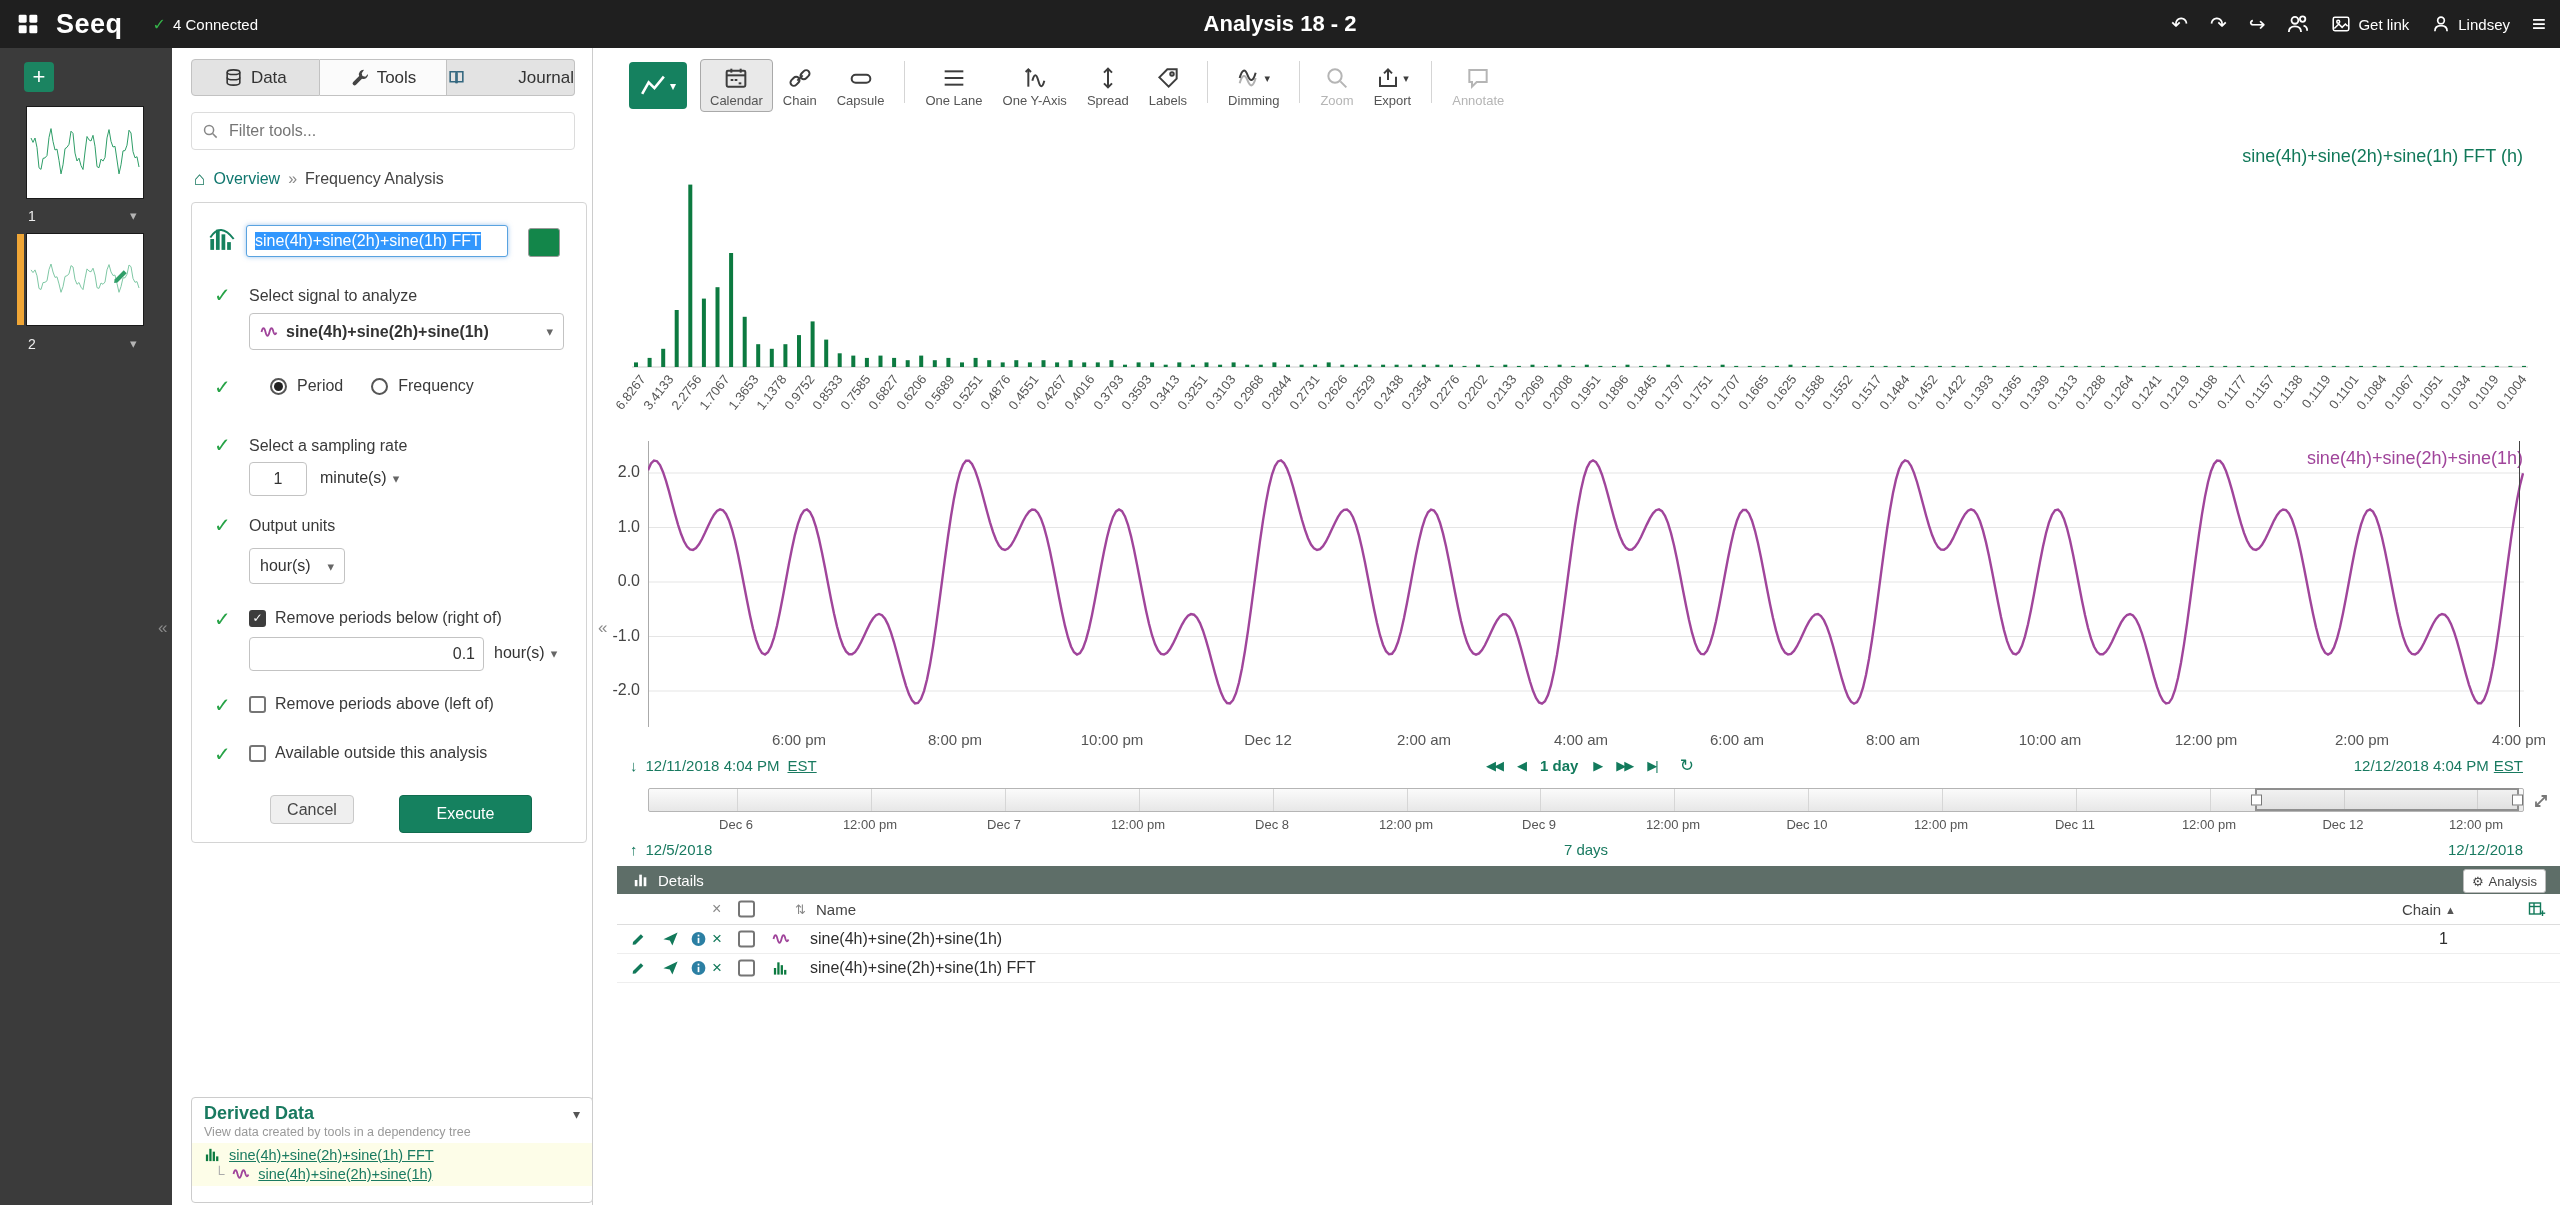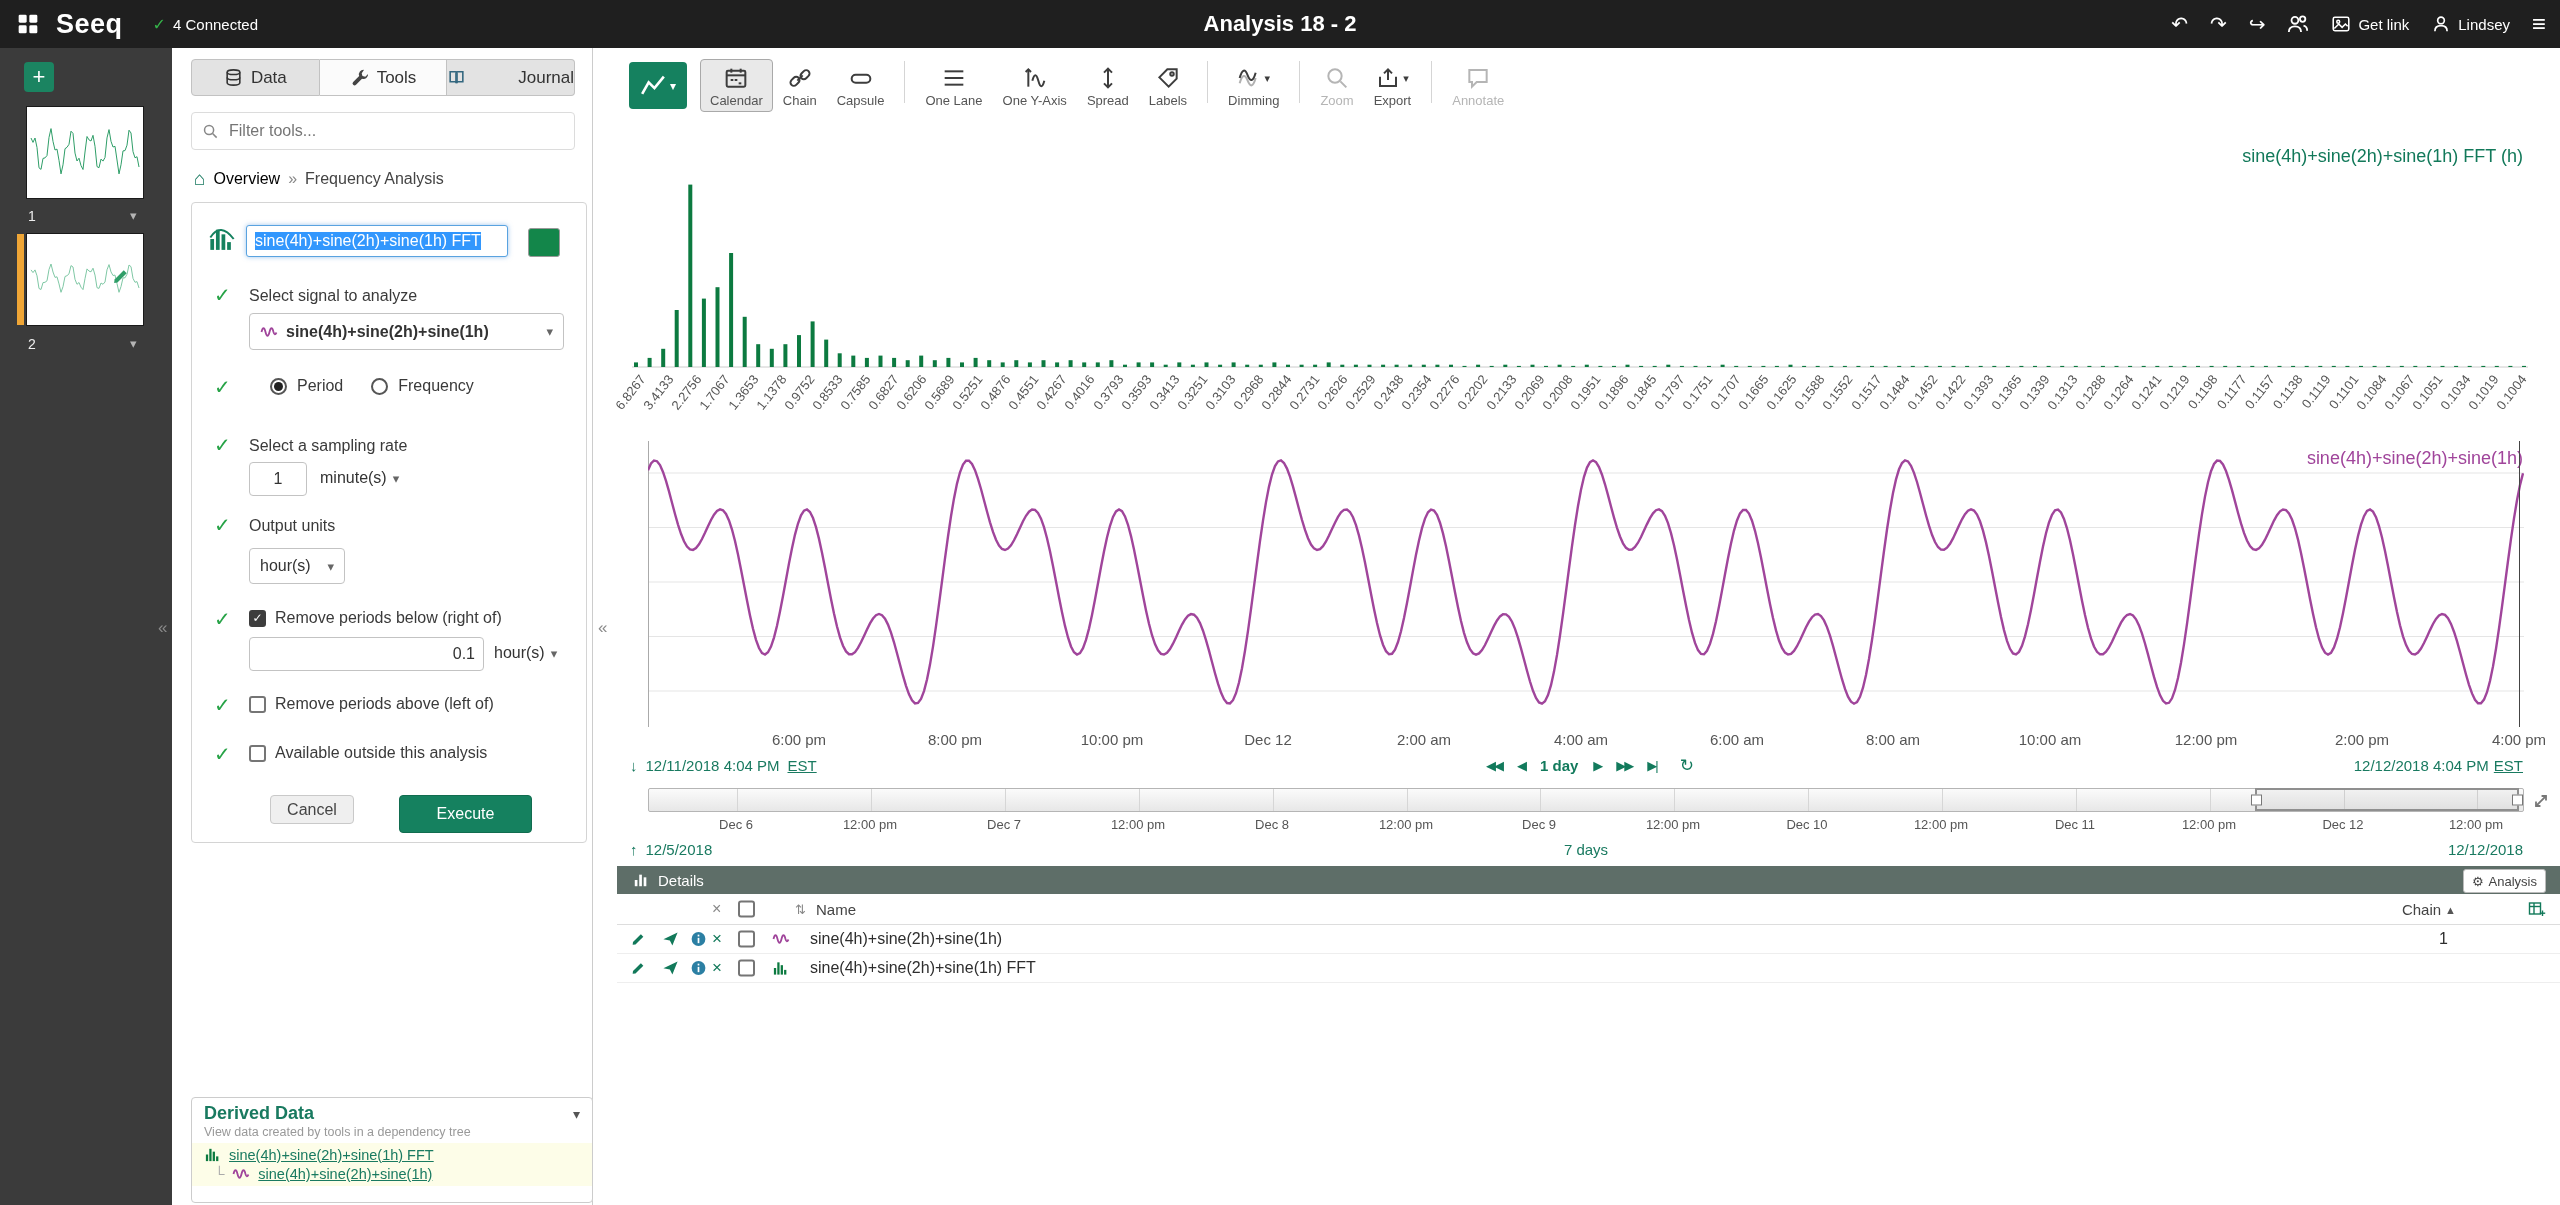--- a/index.html
+++ b/index.html
@@ -32,21 +32,21 @@
        border:1px solid #c2c2c2;border-left-width:0;color:#333;cursor:pointer;box-sizing:border-box;}
   .tab:first-child{border-left-width:1px;border-radius:4px 0 0 4px;}
   .tab:last-child{border-radius:0 4px 4px 0;justify-content:space-between;}
   .tab.active{background:#fbfbfb;text-align:right;}
   .tab .ig{width:19px;height:19px;}
   .filter{position:absolute;left:19px;top:64px;width:384px;height:38px;border:1px solid #dcdcdc;border-radius:4px;
           display:flex;align-items:center;padding:0 10px;gap:8px;box-sizing:border-box;}
   .filter input{border:none;outline:none;flex:1;font-size:16px;color:#555;font-family:inherit;background:transparent;}
   .crumb{position:absolute;left:22px;top:120px;font-size:16px;display:flex;gap:8px;align-items:center;}
   .crumb .home{color:#197a60;font-size:19px;}
-  .crumb a{color:#000000;text-decoration:none;cursor:pointer;}
+  .crumb a{color:#0f766e;text-decoration:none;cursor:pointer;}
   .crumb .sep{color:#888;}
   .crumb .cur{color:#444;}
   .form{position:absolute;left:19px;top:154px;width:396px;height:641px;border:1px solid #d4d4d4;border-radius:4px;box-sizing:border-box;}
   .f-tool-icon{position:absolute;left:16px;top:22px;}
   .name-box{position:absolute;left:54px;top:22px;width:262px;height:32px;border:1px solid #59a3e0;border-radius:3px;
             box-shadow:0 0 5px rgba(80,150,220,.55);display:flex;align-items:center;padding:0 8px;font-size:16px;box-sizing:border-box;background:#fff;}
   .name-box .sel{background:#3297fd;color:#fff;white-space:nowrap;overflow:hidden;}
   .swatch{position:absolute;left:336px;top:25px;width:30px;height:27px;background:#13864a;border:1px solid #999;border-radius:3px;cursor:pointer;}
   .check{position:absolute;left:22px;color:#27a347;font-weight:700;font-size:20px;}
   .f-label{position:absolute;left:57px;font-size:16px;color:#3a3a3a;}
@@ -738,20 +738,27 @@
       <span style="right:210.4px">0.1101</span>
       <span style="right:182.4px">0.1084</span>
       <span style="right:154.3px">0.1067</span>
       <span style="right:126.2px">0.1051</span>
       <span style="right:98.1px">0.1034</span>
       <span style="right:70.1px">0.1019</span>
       <span style="right:42.0px">0.1004</span>
     </div>
 
   <div id="sine-title">sine(4h)+sine(2h)+sine(1h)</div>
+  <div id="sine-ylabels">
+      <span style="top:463px">2.0</span>
+      <span style="top:518px">1.0</span>
+      <span style="top:572px">0.0</span>
+      <span style="top:627px">-1.0</span>
+      <span style="top:681px">-2.0</span>
+    </div>
   <svg id="sine-svg" width="1876" height="286" viewBox="0 0 1876 286">
       <line x1="0" y1="32" x2="1876" y2="32" stroke="#e5e5e5" stroke-width="1"></line>
       <line x1="0" y1="86.5" x2="1876" y2="86.5" stroke="#e5e5e5" stroke-width="1"></line>
       <line x1="0" y1="141" x2="1876" y2="141" stroke="#e5e5e5" stroke-width="1"></line>
       <line x1="0" y1="195.5" x2="1876" y2="195.5" stroke="#e5e5e5" stroke-width="1"></line>
       <line x1="0" y1="250" x2="1876" y2="250" stroke="#e5e5e5" stroke-width="1"></line>
       <line x1="0.5" y1="0" x2="0.5" y2="286" stroke="#aaaaaa" stroke-width="1"></line>
       <path d="M0 29.2 L3 22.5 L6 19.5 L9 20.2 L12 24.1 L15 30.9 L18 39.9 L21 50.4 L24 61.7 L27 73.0 L30 83.6 L33 92.8 L36 100.3 L39 105.5 L42 108.4 L45 108.9 L48 107.1 L51 103.3 L54 98.0 L57 91.8 L60 85.2 L63 79.0 L66 73.7 L69 70.0 L72 68.4 L75 69.3 L78 73.0 L81 79.4 L84 88.5 L87 100.0 L90 113.5 L93 128.4 L96 144.0 L99 159.6 L102 174.4 L105 187.7 L108 198.8 L111 207.0 L114 212.0 L117 213.5 L120 211.3 L123 205.6 L126 196.6 L129 184.7 L132 170.6 L135 155.0 L138 138.7 L141 122.4 L144 107.2 L147 93.6 L150 82.5 L153 74.4 L156 69.7 L159 68.5 L162 71.0 L165 77.0 L168 86.1 L171 97.9 L174 111.7 L177 126.8 L180 142.5 L183 158.0 L186 172.5 L189 185.5 L192 196.4 L195 204.7 L198 210.4 L201 213.2 L204 213.3 L207 211.1 L210 206.9 L213 201.3 L216 194.9 L219 188.4 L222 182.4 L225 177.5 L228 174.2 L231 173.0 L234 174.2 L237 177.7 L240 183.6 L243 191.6 L246 201.3 L249 212.2 L252 223.5 L255 234.7 L258 244.8 L261 253.3 L264 259.3 L267 262.4 L270 262.0 L273 258.0 L276 250.1 L279 238.6 L282 223.6 L285 205.6 L288 185.2 L291 163.2 L294 140.3 L297 117.4 L300 95.5 L303 75.2 L306 57.4 L309 42.6 L312 31.3 L315 23.6 L318 19.8 L321 19.7 L324 23.0 L327 29.2 L330 37.8 L333 48.0 L336 59.2 L339 70.5 L342 81.3 L345 90.9 L348 98.8 L351 104.6 L354 108.0 L357 109.0 L360 107.6 L363 104.3 L366 99.3 L369 93.2 L372 86.7 L375 80.3 L378 74.8 L381 70.7 L384 68.6 L387 68.9 L390 71.9 L393 77.7 L396 86.2 L399 97.2 L402 110.3 L405 125.0 L408 140.5 L411 156.2 L414 171.2 L417 184.9 L420 196.5 L423 205.5 L426 211.2 L429 213.5 L432 212.1 L435 207.2 L438 198.9 L441 187.6 L444 173.9 L447 158.6 L450 142.3 L453 126.0 L456 110.4 L459 96.5 L462 84.8 L465 75.9 L468 70.4 L471 68.5 L474 70.2 L477 75.4 L480 83.8 L483 95.1 L486 108.5 L489 123.4 L492 139.0 L495 154.6 L498 169.4 L501 182.8 L504 194.2 L507 203.1 L510 209.3 L513 212.8 L516 213.5 L519 211.8 L522 208.0 L525 202.7 L528 196.4 L531 189.8 L534 183.6 L537 178.4 L540 174.8 L543 173.1 L546 173.7 L549 176.7 L552 182.1 L555 189.7 L558 199.1 L561 209.7 L564 221.0 L567 232.3 L570 242.7 L573 251.6 L576 258.2 L579 262.0 L582 262.4 L585 259.2 L588 252.2 L591 241.5 L594 227.2 L597 209.8 L600 189.9 L603 168.2 L606 145.4 L609 122.5 L612 100.2 L615 79.6 L618 61.1 L621 45.6 L624 33.5 L627 25.0 L630 20.4 L633 19.4 L636 22.0 L639 27.6 L642 35.7 L645 45.6 L648 56.6 L651 68.0 L654 79.0 L657 88.9 L660 97.2 L663 103.5 L666 107.4 L669 109.0 L672 108.1 L675 105.2 L678 100.5 L681 94.6 L684 88.1 L687 81.7 L690 75.9 L693 71.4 L696 68.9 L699 68.6 L702 71.0 L705 76.2 L708 84.1 L711 94.6 L714 107.3 L717 121.6 L720 137.0 L723 152.7 L726 168.0 L729 182.0 L732 194.2 L735 203.7 L738 210.2 L741 213.3 L744 212.8 L747 208.6 L750 201.0 L753 190.3 L756 177.1 L759 162.1 L762 146.0 L765 129.6 L768 113.8 L771 99.4 L774 87.1 L777 77.6 L780 71.3 L783 68.6 L786 69.5 L789 73.9 L792 81.7 L795 92.4 L798 105.3 L801 120.0 L804 135.5 L807 151.2 L810 166.2 L813 180.0 L816 191.8 L819 201.3 L822 208.2 L825 212.3 L828 213.6 L831 212.4 L834 209.0 L837 204.0 L840 197.8 L843 191.3 L846 184.9 L849 179.5 L852 175.4 L855 173.3 L858 173.4 L861 175.8 L864 180.7 L867 187.8 L870 196.9 L873 207.3 L876 218.5 L879 229.8 L882 240.5 L885 249.8 L888 257.0 L891 261.4 L894 262.6 L897 260.3 L900 254.1 L903 244.2 L906 230.6 L909 213.9 L912 194.5 L915 173.1 L918 150.5 L921 127.5 L924 105.1 L927 84.0 L930 65.0 L933 48.8 L936 35.8 L939 26.6 L942 21.1 L945 19.3 L948 21.1 L951 26.1 L954 33.7 L957 43.3 L960 54.1 L963 65.5 L966 76.6 L969 86.8 L972 95.5 L975 102.3 L978 106.8 L981 108.8 L984 108.5 L987 106.0 L990 101.7 L993 96.0 L996 89.6 L999 83.1 L1002 77.1 L1005 72.3 L1008 69.2 L1011 68.4 L1014 70.2 L1017 74.8 L1020 82.1 L1023 92.1 L1026 104.3 L1029 118.3 L1032 133.5 L1035 149.2 L1038 164.6 L1041 179.0 L1044 191.7 L1047 201.9 L1050 209.1 L1053 212.9 L1056 213.2 L1059 209.8 L1062 202.9 L1065 192.9 L1068 180.2 L1071 165.5 L1074 149.6 L1077 133.2 L1080 117.2 L1083 102.4 L1086 89.6 L1089 79.5 L1092 72.4 L1095 68.9 L1098 69.0 L1101 72.6 L1104 79.7 L1107 89.8 L1110 102.3 L1113 116.6 L1116 132.0 L1119 147.7 L1122 163.0 L1125 177.1 L1128 189.4 L1131 199.5 L1134 206.9 L1137 211.6 L1140 213.5 L1143 212.9 L1146 209.9 L1149 205.2 L1152 199.3 L1155 192.7 L1158 186.3 L1161 180.6 L1164 176.2 L1167 173.6 L1170 173.1 L1173 175.1 L1176 179.4 L1179 186.1 L1182 194.7 L1185 204.9 L1188 216.0 L1191 227.3 L1194 238.2 L1197 247.9 L1200 255.6 L1203 260.7 L1206 262.7 L1209 261.1 L1212 255.8 L1215 246.7 L1218 233.9 L1221 217.9 L1224 199.0 L1227 178.0 L1230 155.6 L1233 132.6 L1236 110.0 L1239 88.5 L1242 69.0 L1245 52.1 L1248 38.4 L1251 28.3 L1254 22.0 L1257 19.4 L1260 20.4 L1263 24.8 L1266 31.8 L1269 41.0 L1272 51.7 L1275 63.0 L1278 74.2 L1281 84.7 L1284 93.8 L1287 101.0 L1290 106.0 L1293 108.6 L1296 108.8 L1299 106.7 L1302 102.8 L1305 97.4 L1308 91.1 L1311 84.5 L1314 78.3 L1317 73.2 L1320 69.7 L1323 68.4 L1326 69.6 L1329 73.5 L1332 80.3 L1335 89.6 L1338 101.4 L1341 115.1 L1344 130.1 L1347 145.7 L1350 161.3 L1353 176.0 L1356 189.1 L1359 199.8 L1362 207.8 L1365 212.4 L1368 213.5 L1371 210.9 L1374 204.8 L1377 195.4 L1380 183.3 L1383 168.9 L1386 153.2 L1389 136.8 L1392 120.7 L1395 105.6 L1398 92.3 L1401 81.5 L1404 73.7 L1407 69.4 L1410 68.6 L1413 71.5 L1416 77.9 L1419 87.3 L1422 99.3 L1425 113.3 L1428 128.5 L1431 144.2 L1434 159.7 L1437 174.1 L1440 186.8 L1443 197.4 L1446 205.5 L1449 210.8 L1452 213.3 L1455 213.2 L1458 210.7 L1461 206.4 L1464 200.7 L1467 194.2 L1470 187.7 L1473 181.7 L1476 177.0 L1479 174.0 L1482 173.0 L1485 174.4 L1488 178.3 L1491 184.4 L1494 192.6 L1497 202.5 L1500 213.4 L1503 224.8 L1506 235.9 L1509 245.9 L1512 254.1 L1515 259.8 L1518 262.5 L1521 261.8 L1524 257.3 L1527 249.0 L1530 237.1 L1533 221.7 L1536 203.4 L1539 182.8 L1542 160.6 L1545 137.7 L1548 114.9 L1551 93.1 L1554 73.1 L1557 55.6 L1560 41.2 L1563 30.2 L1566 23.0 L1569 19.6 L1572 19.9 L1575 23.5 L1578 30.0 L1581 38.8 L1584 49.2 L1587 60.4 L1590 71.7 L1593 82.4 L1596 91.9 L1599 99.5 L1602 105.1 L1605 108.2 L1608 108.9 L1611 107.4 L1614 103.8 L1617 98.7 L1620 92.5 L1623 85.9 L1626 79.6 L1629 74.2 L1632 70.3 L1635 68.5 L1638 69.1 L1641 72.4 L1644 78.5 L1647 87.3 L1650 98.6 L1653 111.9 L1656 126.7 L1659 142.2 L1662 157.9 L1665 172.8 L1668 186.3 L1671 197.7 L1674 206.3 L1677 211.7 L1680 213.5 L1683 211.8 L1686 206.4 L1689 197.7 L1692 186.2 L1695 172.3 L1698 156.8 L1701 140.5 L1704 124.2 L1707 108.8 L1710 95.0 L1713 83.6 L1716 75.2 L1719 70.0 L1722 68.5 L1725 70.6 L1728 76.2 L1731 85.0 L1734 96.5 L1737 110.1 L1740 125.1 L1743 140.8 L1746 156.3 L1749 171.0 L1752 184.2 L1755 195.3 L1758 203.9 L1761 209.9 L1764 213.0 L1767 213.5 L1770 211.5 L1773 207.5 L1776 202.0 L1779 195.7 L1782 189.1 L1785 183.0 L1788 177.9 L1791 174.5 L1794 173.0 L1797 173.9 L1800 177.2 L1803 182.9 L1806 190.7 L1809 200.2 L1812 211.0 L1815 222.3 L1818 233.5 L1821 243.8 L1824 252.4 L1827 258.8 L1830 262.2 L1833 262.3 L1836 258.6 L1839 251.2 L1842 240.0 L1845 225.4 L1848 207.7 L1851 187.5 L1854 165.7 L1857 142.8 L1860 120.0 L1863 97.9 L1866 77.4 L1869 59.2 L1872 44.1 L1875 32.3 " fill="none" stroke="#a0459b" stroke-width="2.4"></path>
     </svg>
   <div class="vcursor"></div>

